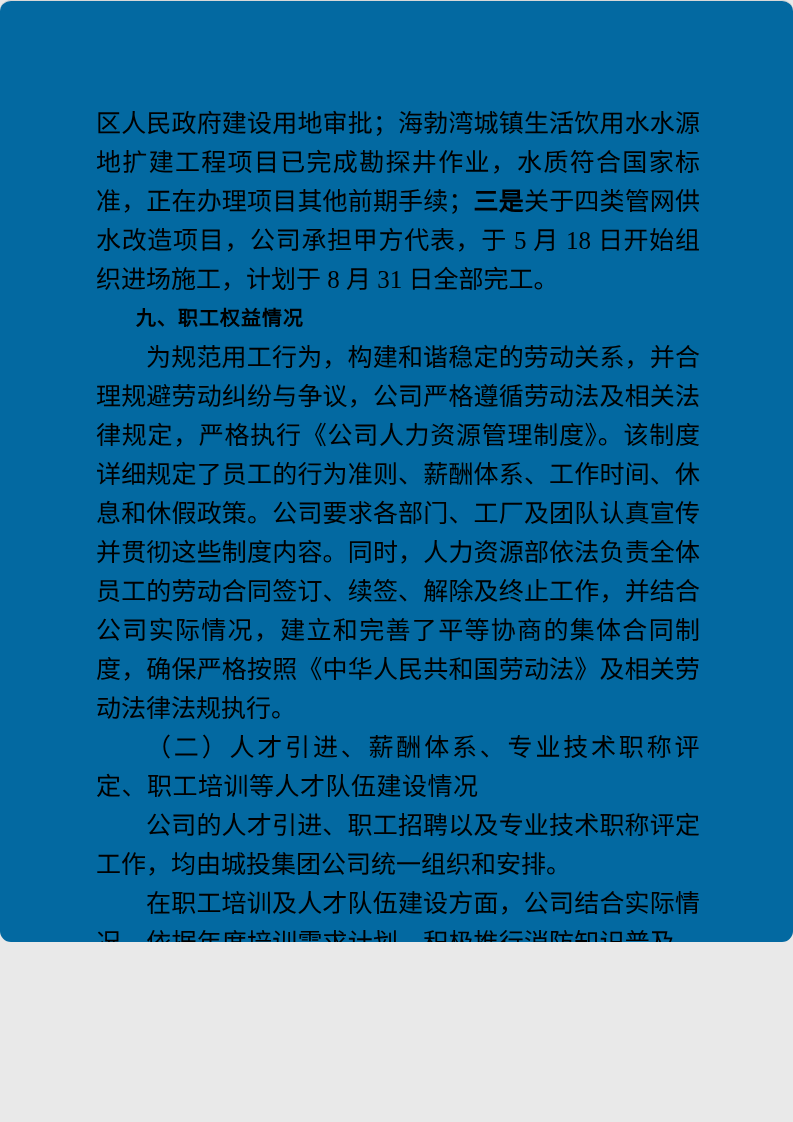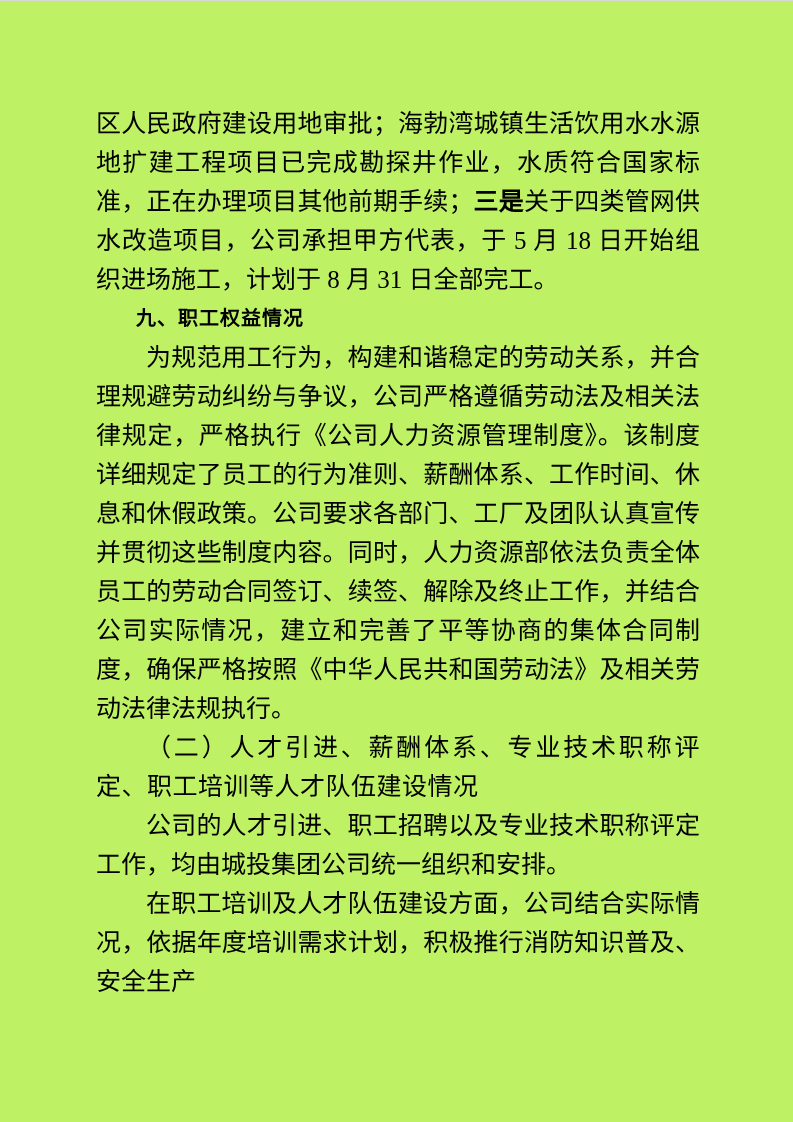--- a/index.html
+++ b/index.html
@@ -3,27 +3,28 @@
 <meta charset="utf-8">
 <style>
   html, body {
     margin: 0;
     padding: 0;
     background: #e9e9e9;
   }
   .page {
     position: relative;
     width: 793px;
-    height: 1122px;
+    height: 942px;
     margin: 0 auto;
-    background: #bef264;
+    background: #0369a1;
     box-sizing: border-box;
     padding: 103px 93px 0 96px;
     border-top: 1px solid #d8d8d8;
     overflow: hidden;
+    border-radius: 11px;
   }
   .doc {
     font-family: "Liberation Serif", "DejaVu Serif", serif;
     font-size: 25px;
     line-height: 39px;
     color: #000000;
     text-align: justify;
   }
   .doc p {
     margin: 0;

